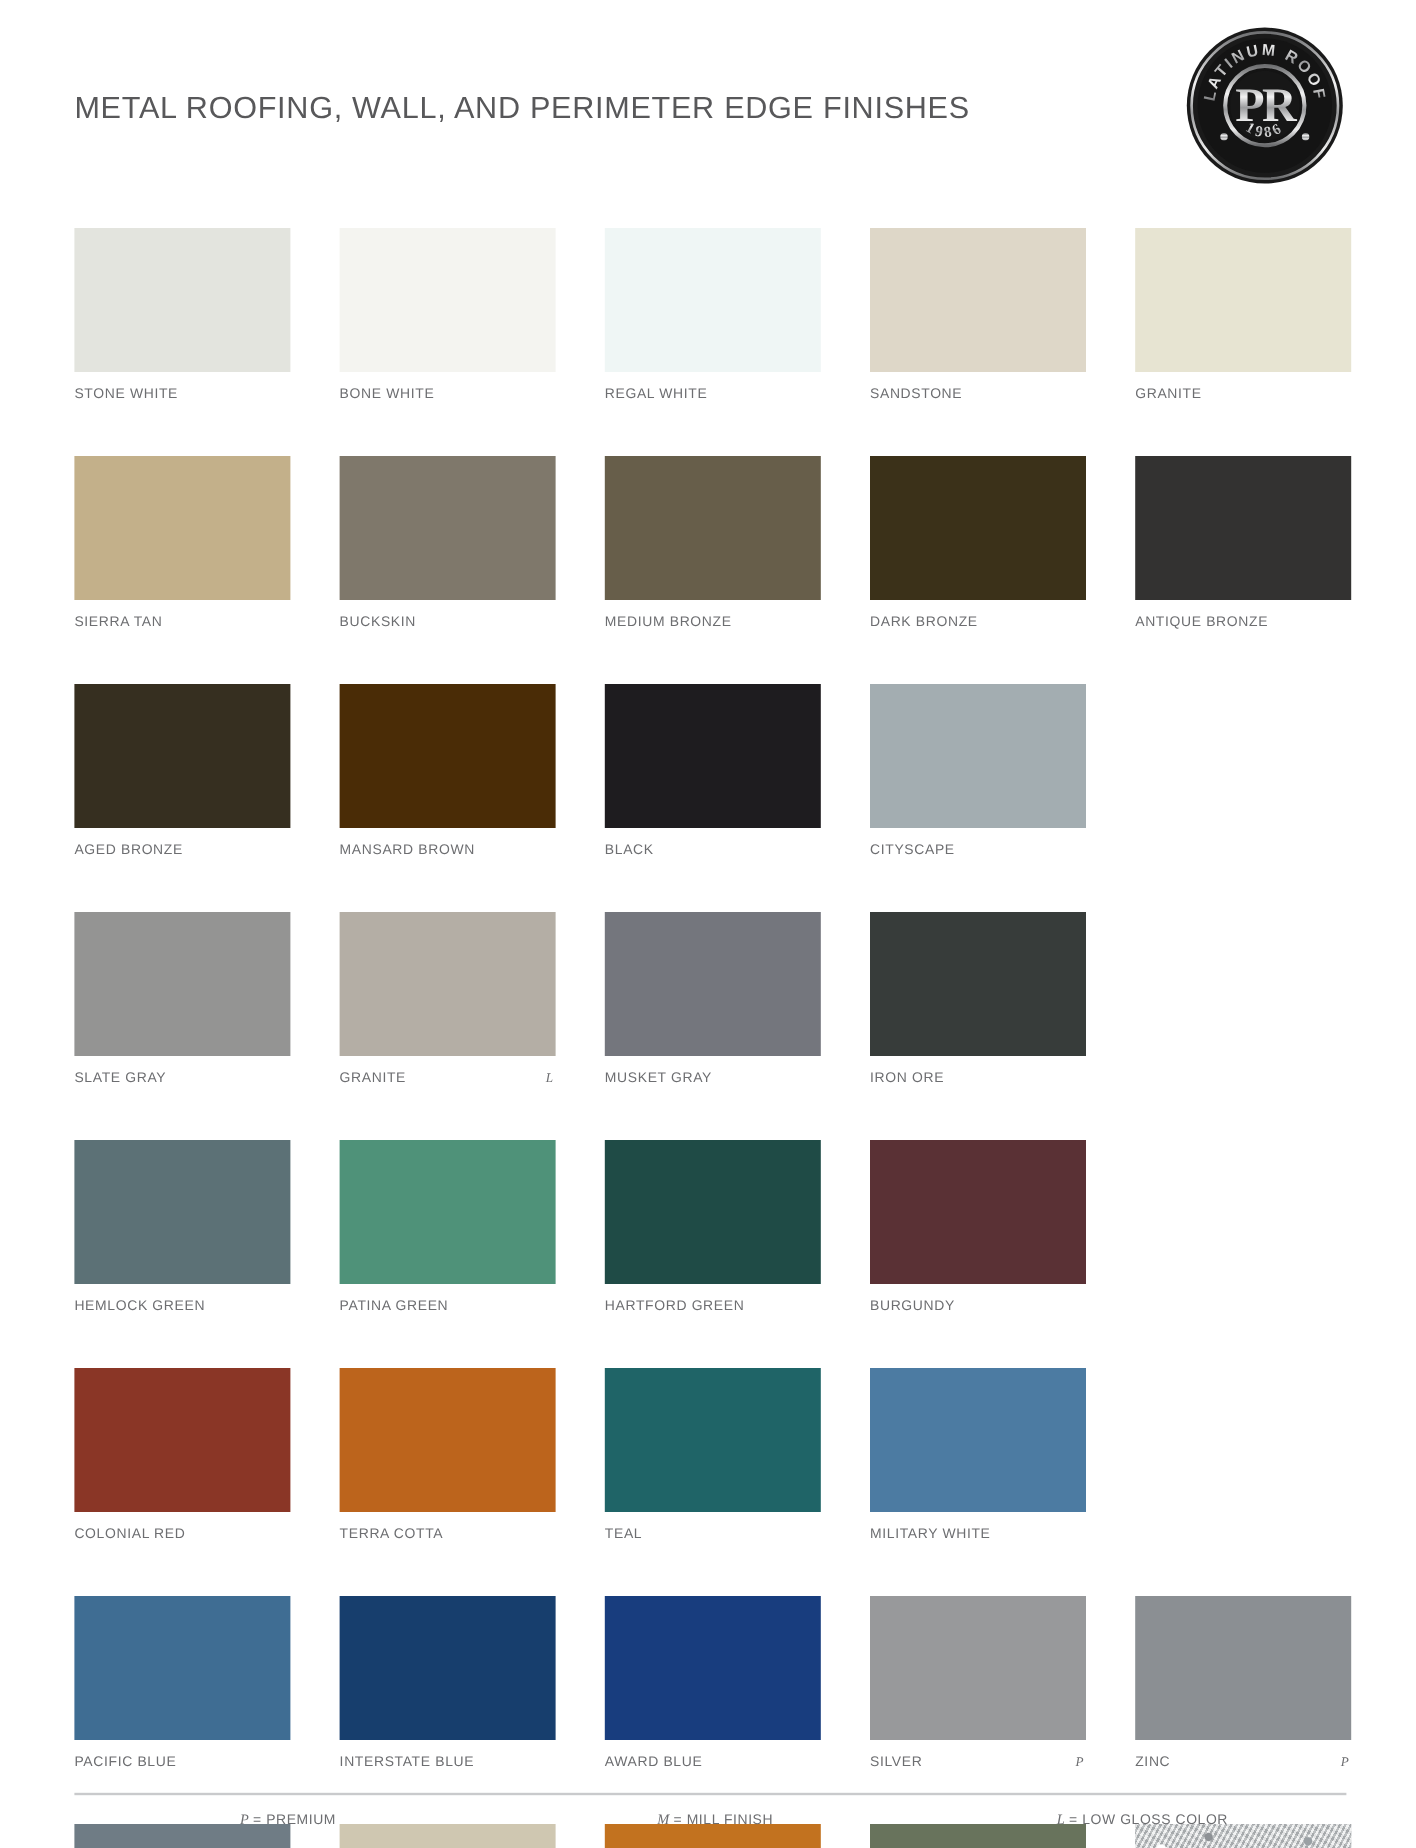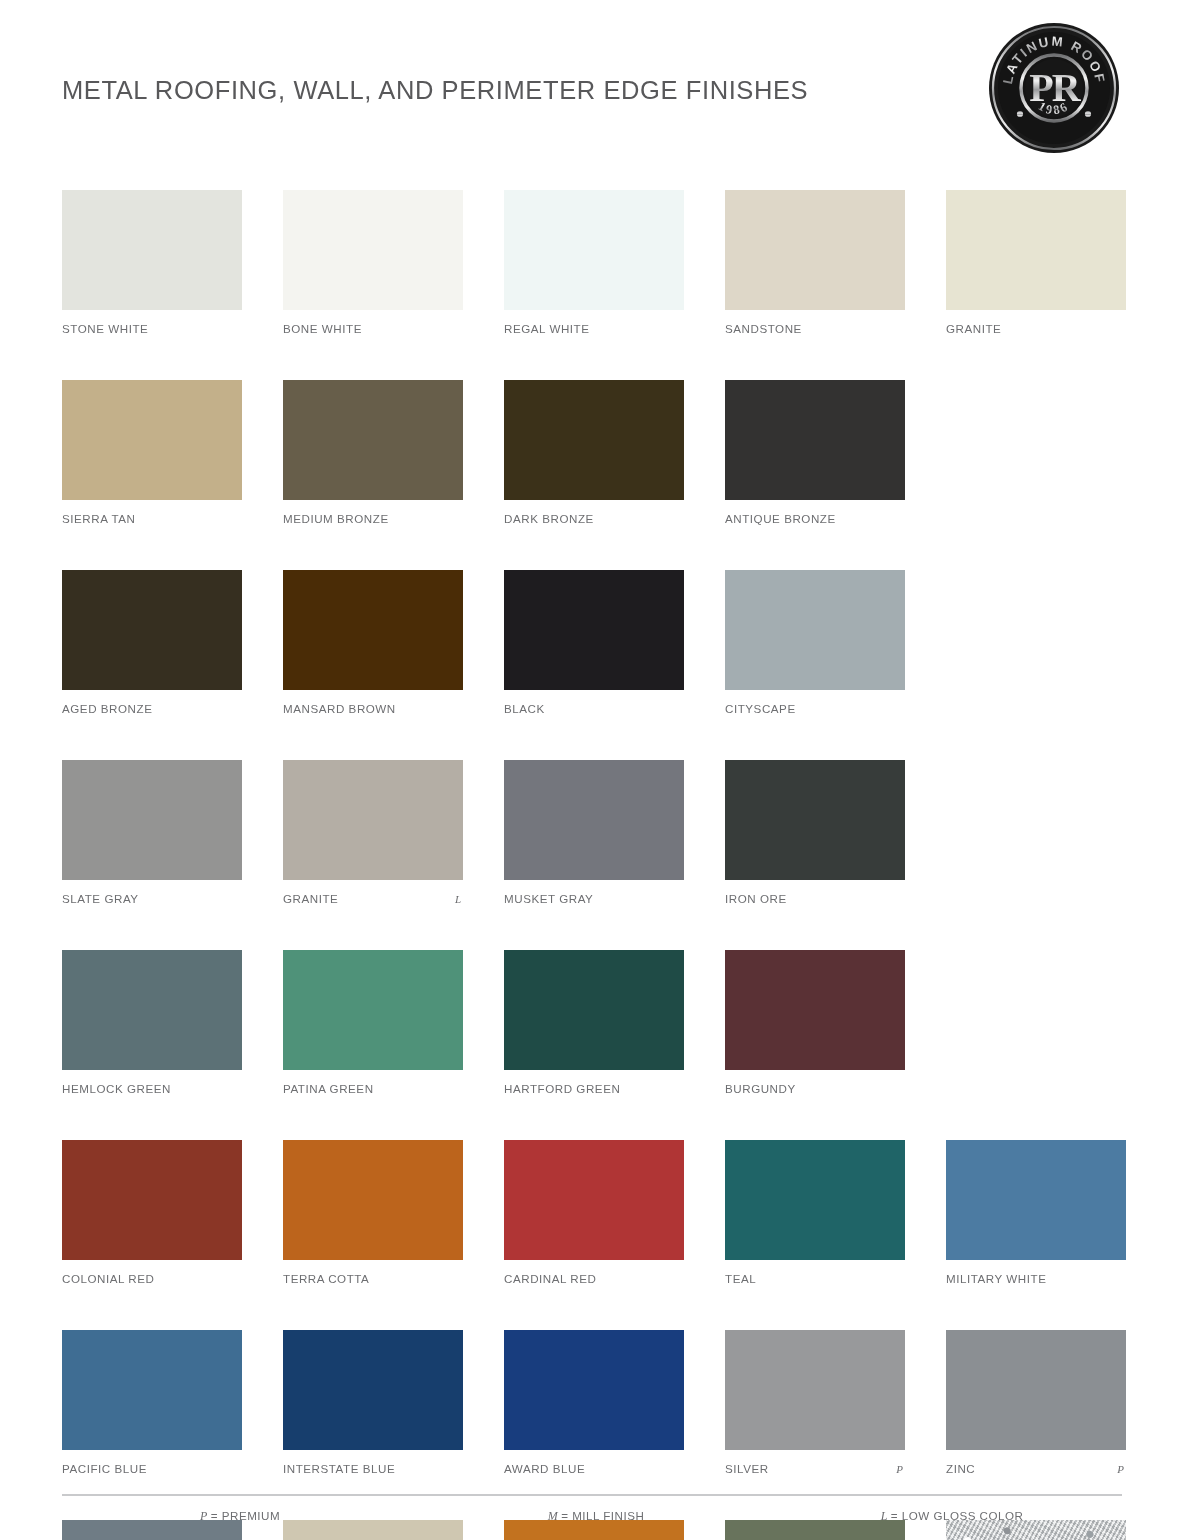--- a/index.html
+++ b/index.html
@@ -242,20 +242,27 @@
       </div>
       <div class="row">
         <div class="cell">
           <div class="swatch" style="background: rgb(195, 176, 138);"></div>
           <div class="caption">
             <span class="swatch-name">SIERRA TAN</span>
             <span class="marker empty"></span>
           </div>
         </div>
         <div class="cell">
+          <div class="swatch" style="background: rgb(127, 120, 107);"></div>
+          <div class="caption">
+            <span class="swatch-name">BUCKSKIN</span>
+            <span class="marker empty"></span>
+          </div>
+        </div>
+        <div class="cell">
           <div class="swatch" style="background: rgb(103, 94, 74);"></div>
           <div class="caption">
             <span class="swatch-name">MEDIUM BRONZE</span>
             <span class="marker empty"></span>
           </div>
         </div>
         <div class="cell">
           <div class="swatch" style="background: rgb(59, 49, 25);"></div>
           <div class="caption">
             <span class="swatch-name">DARK BRONZE</span>
@@ -365,27 +372,20 @@
           <div class="swatch" style="background: rgb(138, 54, 38);"></div>
           <div class="caption">
             <span class="swatch-name">COLONIAL RED</span>
             <span class="marker empty"></span>
           </div>
         </div>
         <div class="cell">
           <div class="swatch" style="background: rgb(188, 100, 28);"></div>
           <div class="caption">
             <span class="swatch-name">TERRA COTTA</span>
-            <span class="marker empty"></span>
-          </div>
-        </div>
-        <div class="cell">
-          <div class="swatch" style="background: rgb(176, 53, 53);"></div>
-          <div class="caption">
-            <span class="swatch-name">CARDINAL RED</span>
             <span class="marker empty"></span>
           </div>
         </div>
         <div class="cell">
           <div class="swatch" style="background: rgb(31, 100, 103);"></div>
           <div class="caption">
             <span class="swatch-name">TEAL</span>
             <span class="marker empty"></span>
           </div>
         </div>

